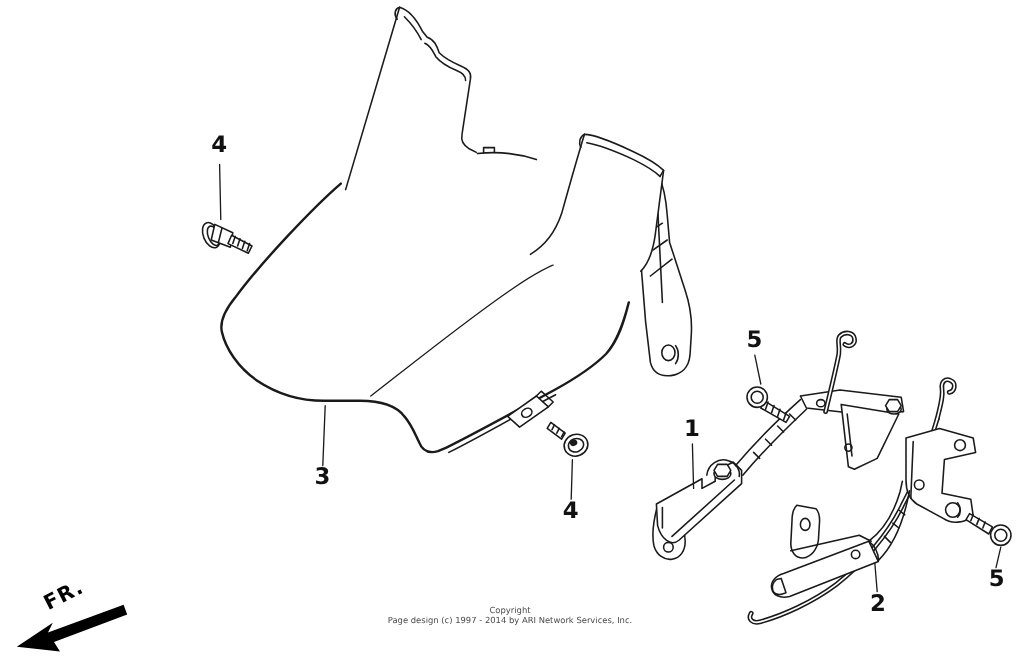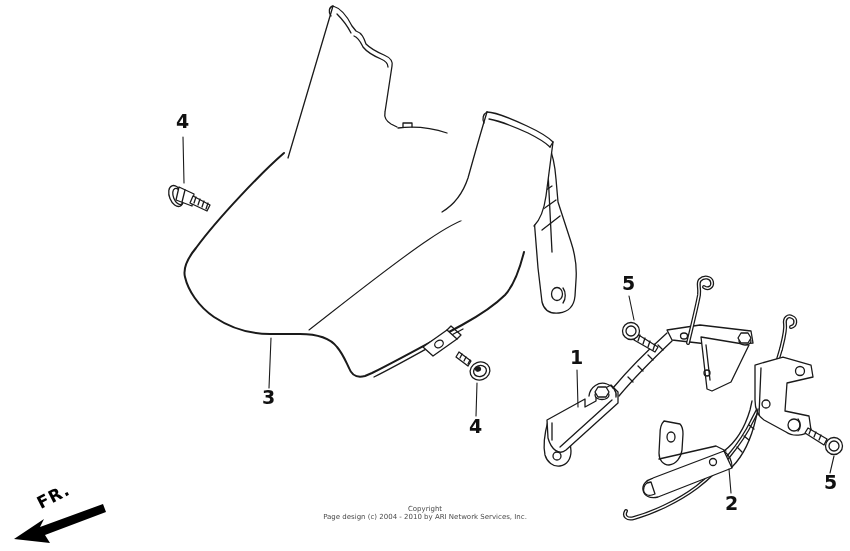--- a/index.html
+++ b/index.html
@@ -205,16 +205,16 @@
 
 <div class="fr-box">
   <svg width="120" height="62" viewBox="0 0 120 62">
     <path fill="#000" stroke="none" d="M99,16 L36,39 L40,31 L10,51 L46,55 L41,47 L102,24 Z"></path>
   </svg>
   <div class="fr-text">FR.</div>
 </div>
 
 <div class="footer">
   <div>Copyright</div>
-  <div>Page design (c) 2004 - 2010 by ARI Network Services, Inc.</div>
+  <div>Page design (c) 1997 - 2014 by ARI Network Services, Inc.</div>
 </div>
 
 </div>
 
 </body></html>

